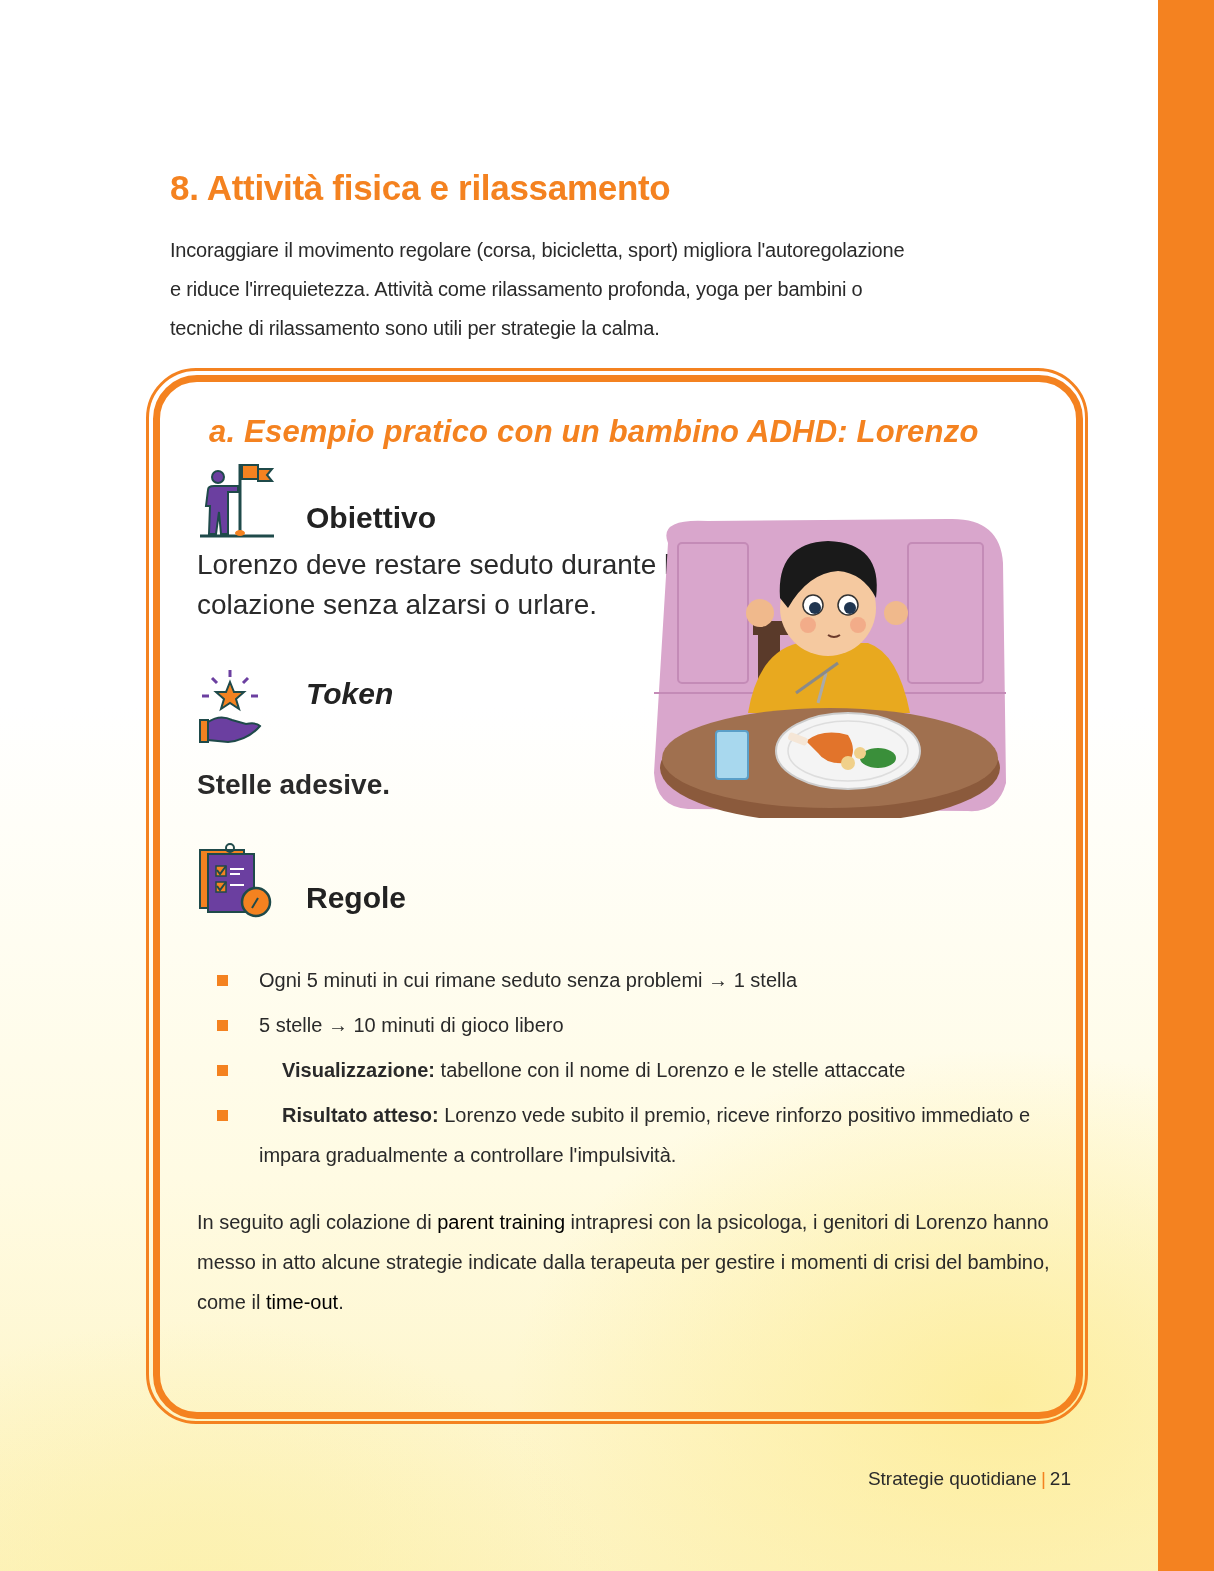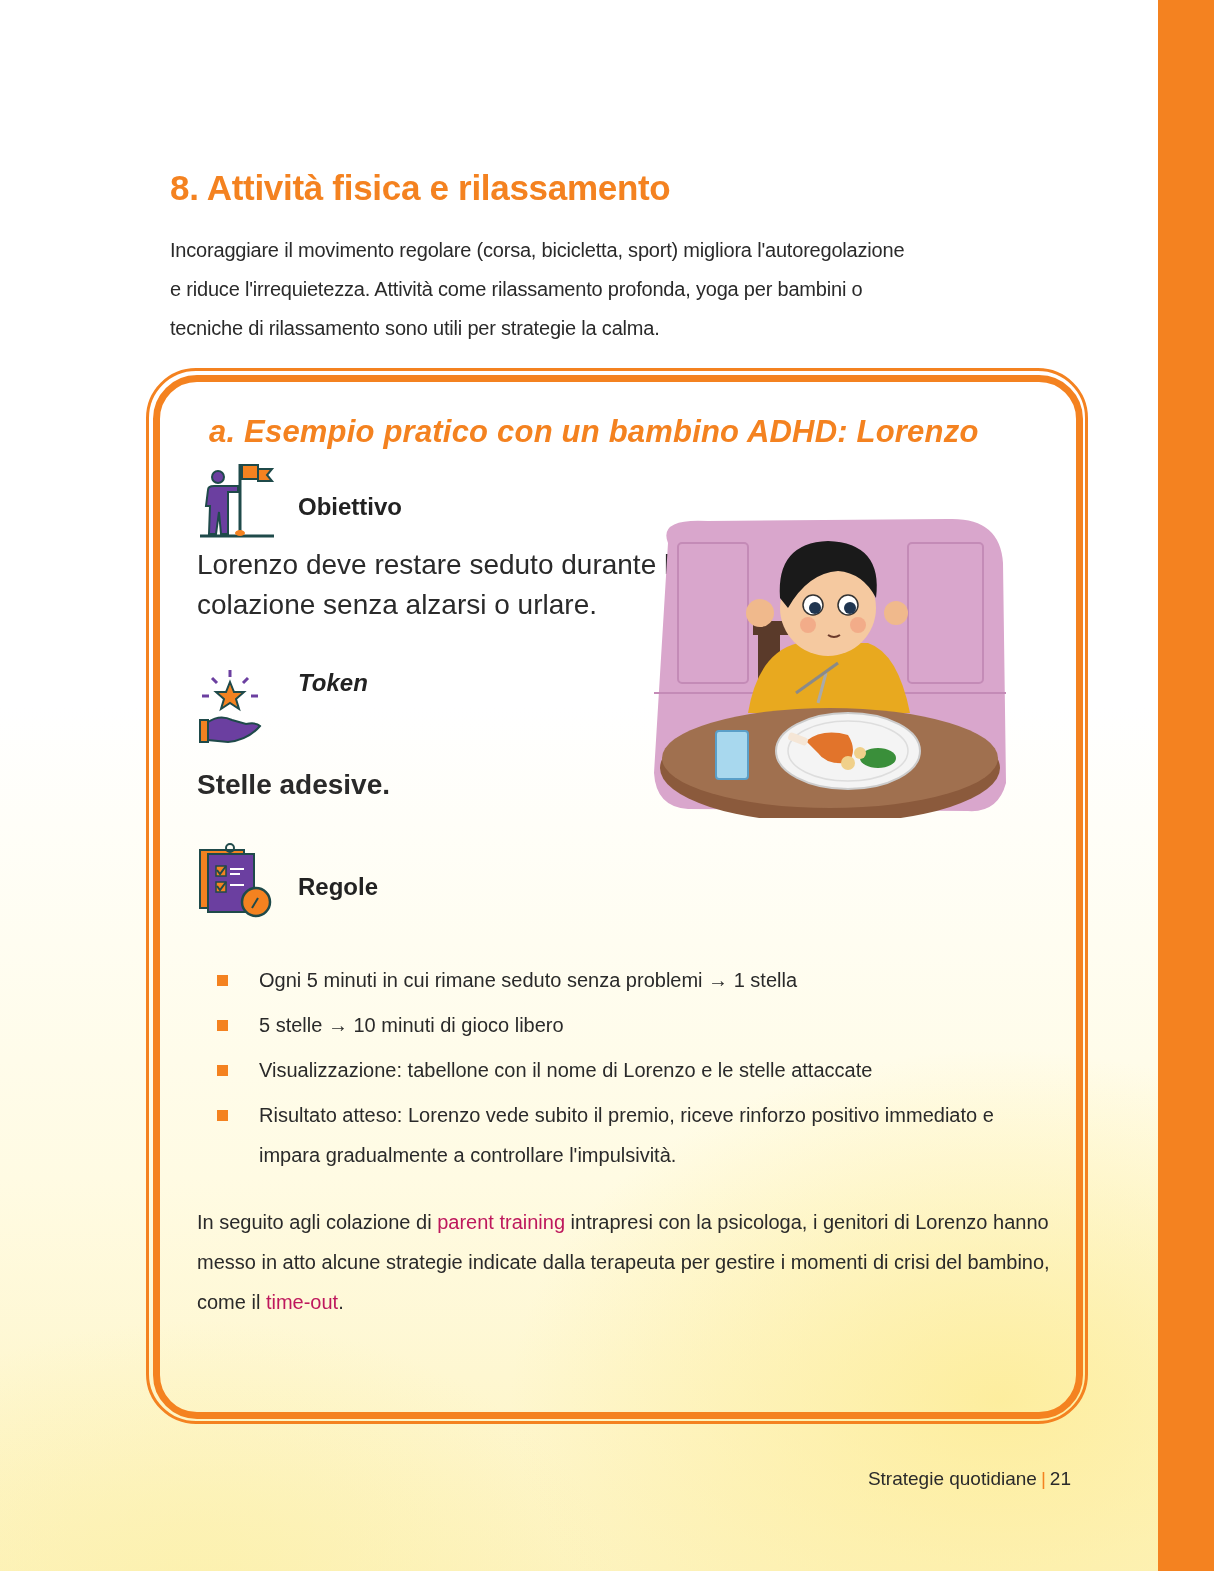--- a/index.html
+++ b/index.html
@@ -32,42 +32,42 @@
     border:7px solid #f48220; border-radius:44px; box-sizing:border-box;
   }
 
   .example-title {
     position:absolute; left:197px; top:402px; margin:12px;
     font-size:31px; font-weight:bold; font-style:italic; color:#f48220; letter-spacing:0.2px;
   }
 
   .icon { position:absolute; }
   .sub-heading {
-    position:absolute; margin:0; font-size:24px; font-weight:bold; color:#222;
+    position:absolute; margin:8px; font-size:30px; font-weight:bold; color:#222;
   }
   .body-text {
     position:absolute; margin:0; font-size:28px; line-height:40px; color:#2a2a2a;
   }
 
   .illustration {
     position:absolute; left:648px; top:513px; width:360px; height:305px;
   }
 
   .rules { position:absolute; left:213px; top:960px; width:820px; margin:0; padding:0; list-style:none; }
   .rules li { position:relative; padding-left:46px; font-size:20px; line-height:40px; margin-bottom:5px; color:#2a2a2a; }
   .rules li .bullet {
     position:absolute; left:4px; top:15px; width:11px; height:11px; background:#f48220;
   }
-  .rules li b { font-weight:normal; }
+  .rules li b { font-weight:bold;margin-left:23px; }
 
   .closing {
     position:absolute; left:197px; top:1202px; width:860px; margin:0;
     font-size:20px; line-height:40px; color:#2a2a2a;
   }
-  .hl { color:#be185d; }
+  .hl { color:#000000; }
 
   .footer {
     position:absolute; right:143px; top:1468px; font-size:19px; color:#2a2a2a;
   }
   .footer .sep { color:#f48220; margin:0 4px; }
 </style>
 </head>
 <body>
 
 <div class="sidebar"></div>

